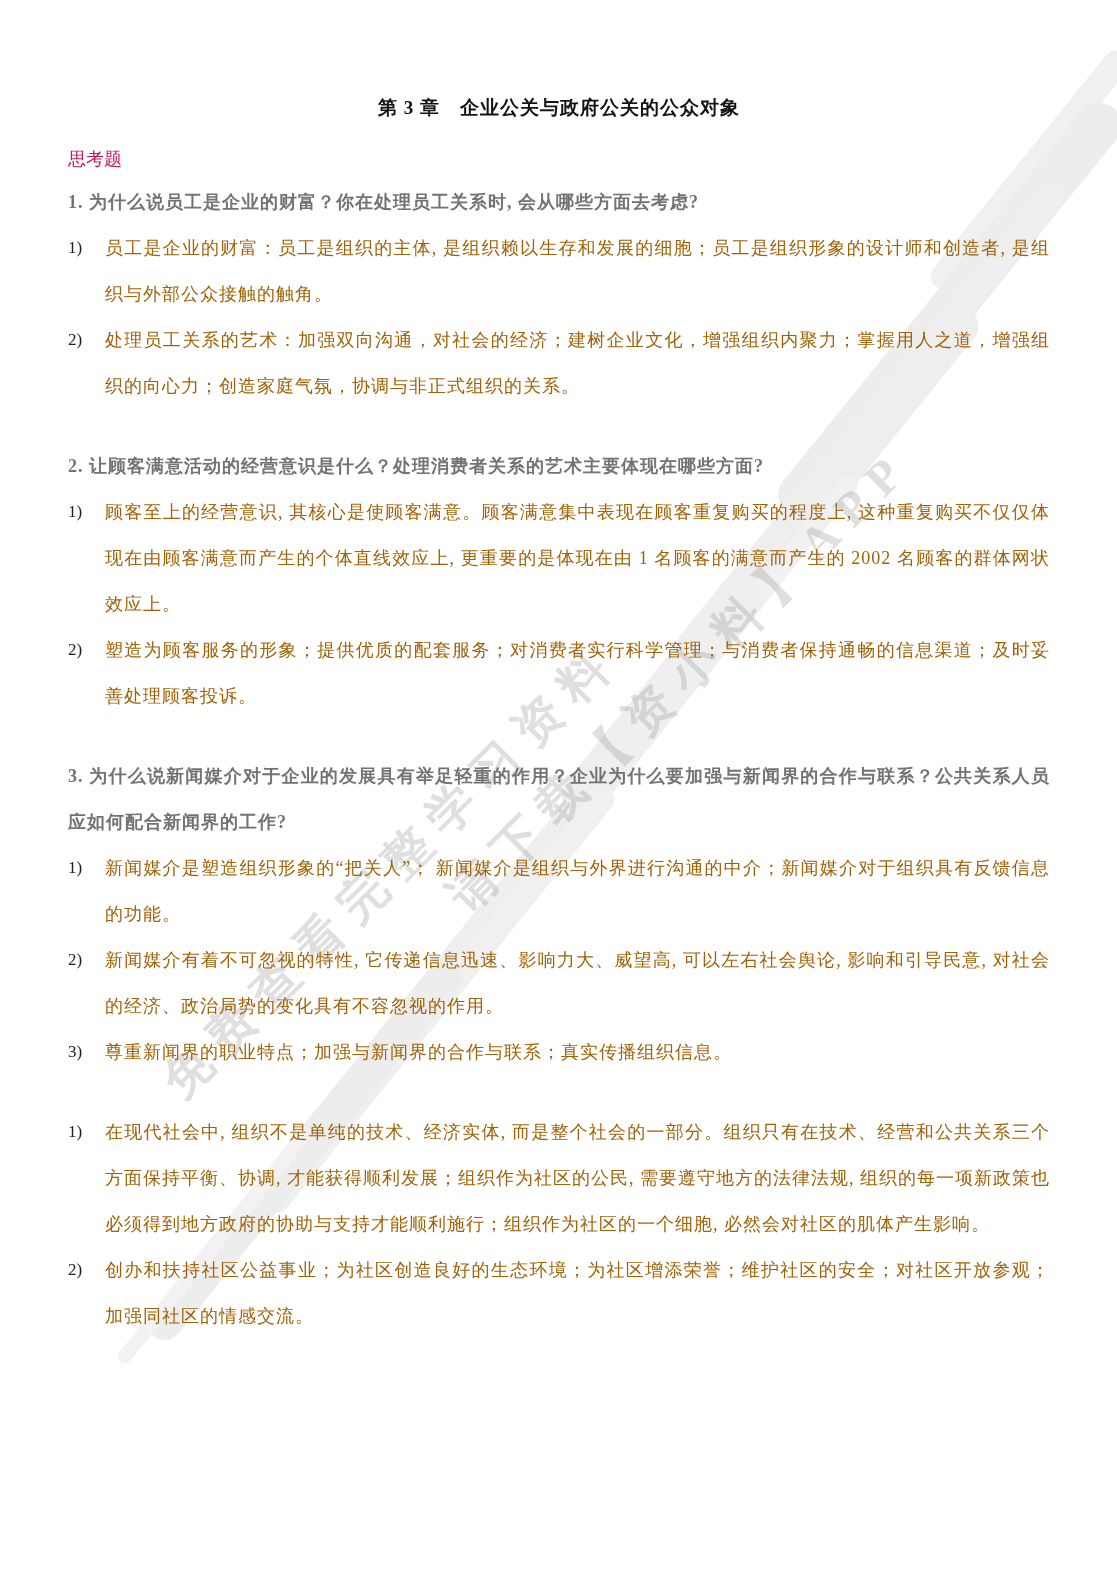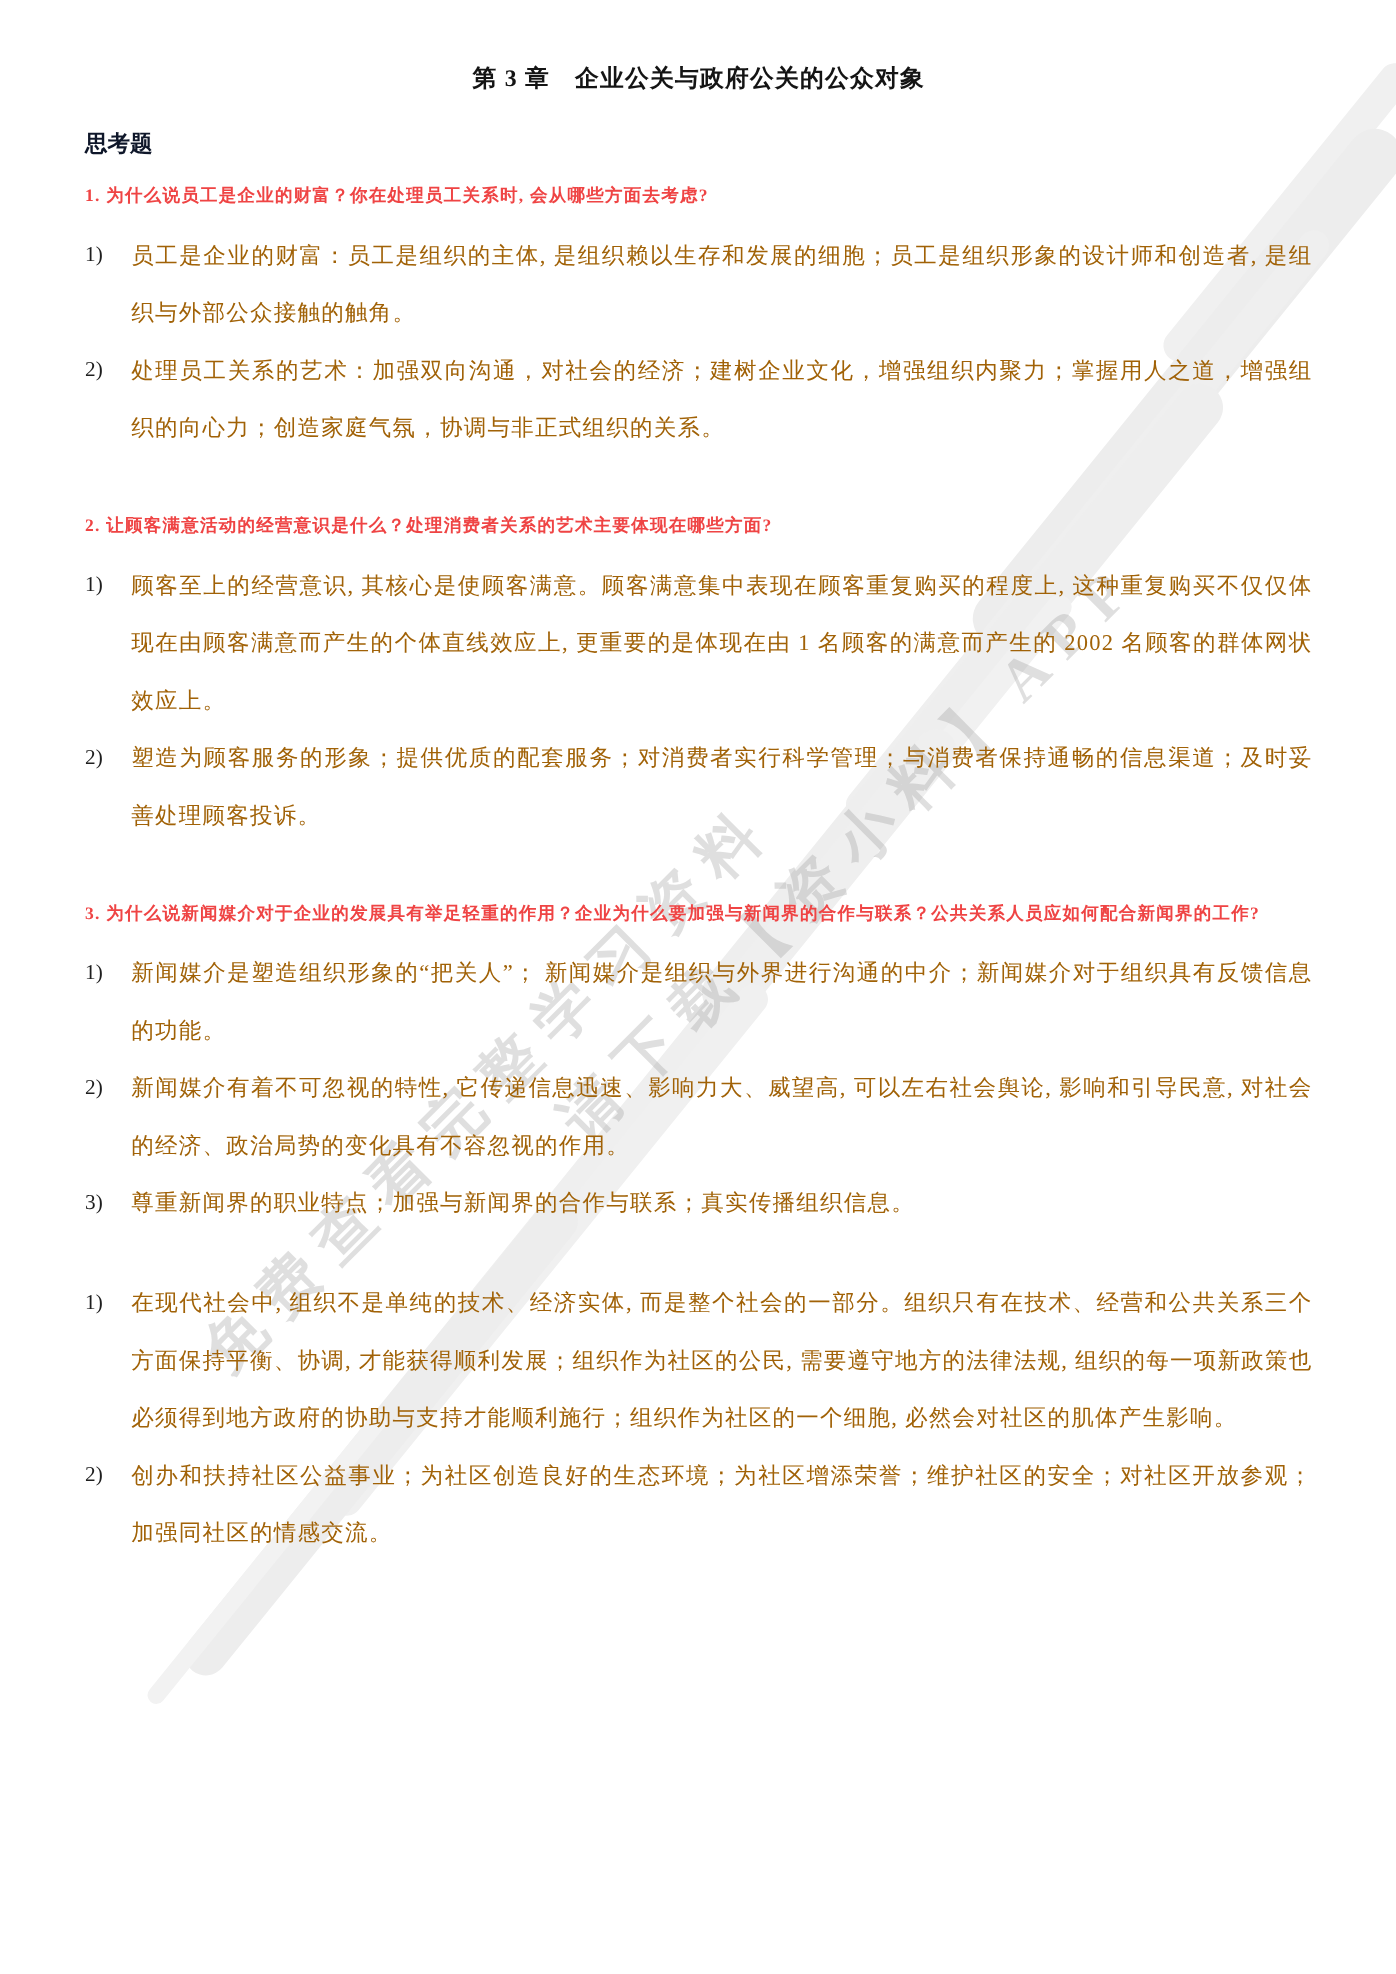--- a/index.html
+++ b/index.html
@@ -39,47 +39,47 @@
   }
   
   .content {
     position: absolute;
     left: 68px;
     top: 0;
     width: 982px;
     z-index: 1;
   }
   .doc-title {
-    padding-top: 51px;
+    padding-top: 95px;
     text-align: center;
     font-size: 19px;
     line-height: 26px;
     font-weight: 700;
     color: #141414;
     letter-spacing: 1px;
   }
   .section-label {
     margin-top: 26px;
     font-size: 18px;
     line-height: 24px;
-    font-weight: 700;
-    color: #0f172a;
+    font-weight: 400;
+    color: #be185d;
   }
   .q-block {
     margin-top: 34px;
   }
   .q-block.first {
     margin-top: 8px;
   }
   .q-heading {
-    font-size: 14px;
+    font-size: 18px;
     font-weight: 700;
     line-height: 46px;
     text-align: justify;
-    color: #ef4444;
+    color: #737373;
     letter-spacing: 1px;
   }
   .answer {
     display: flex;
     align-items: flex-start;
   }
   .answer-num {
     flex: 0 0 37px;
     font-size: 17px;
     line-height: 46px;

